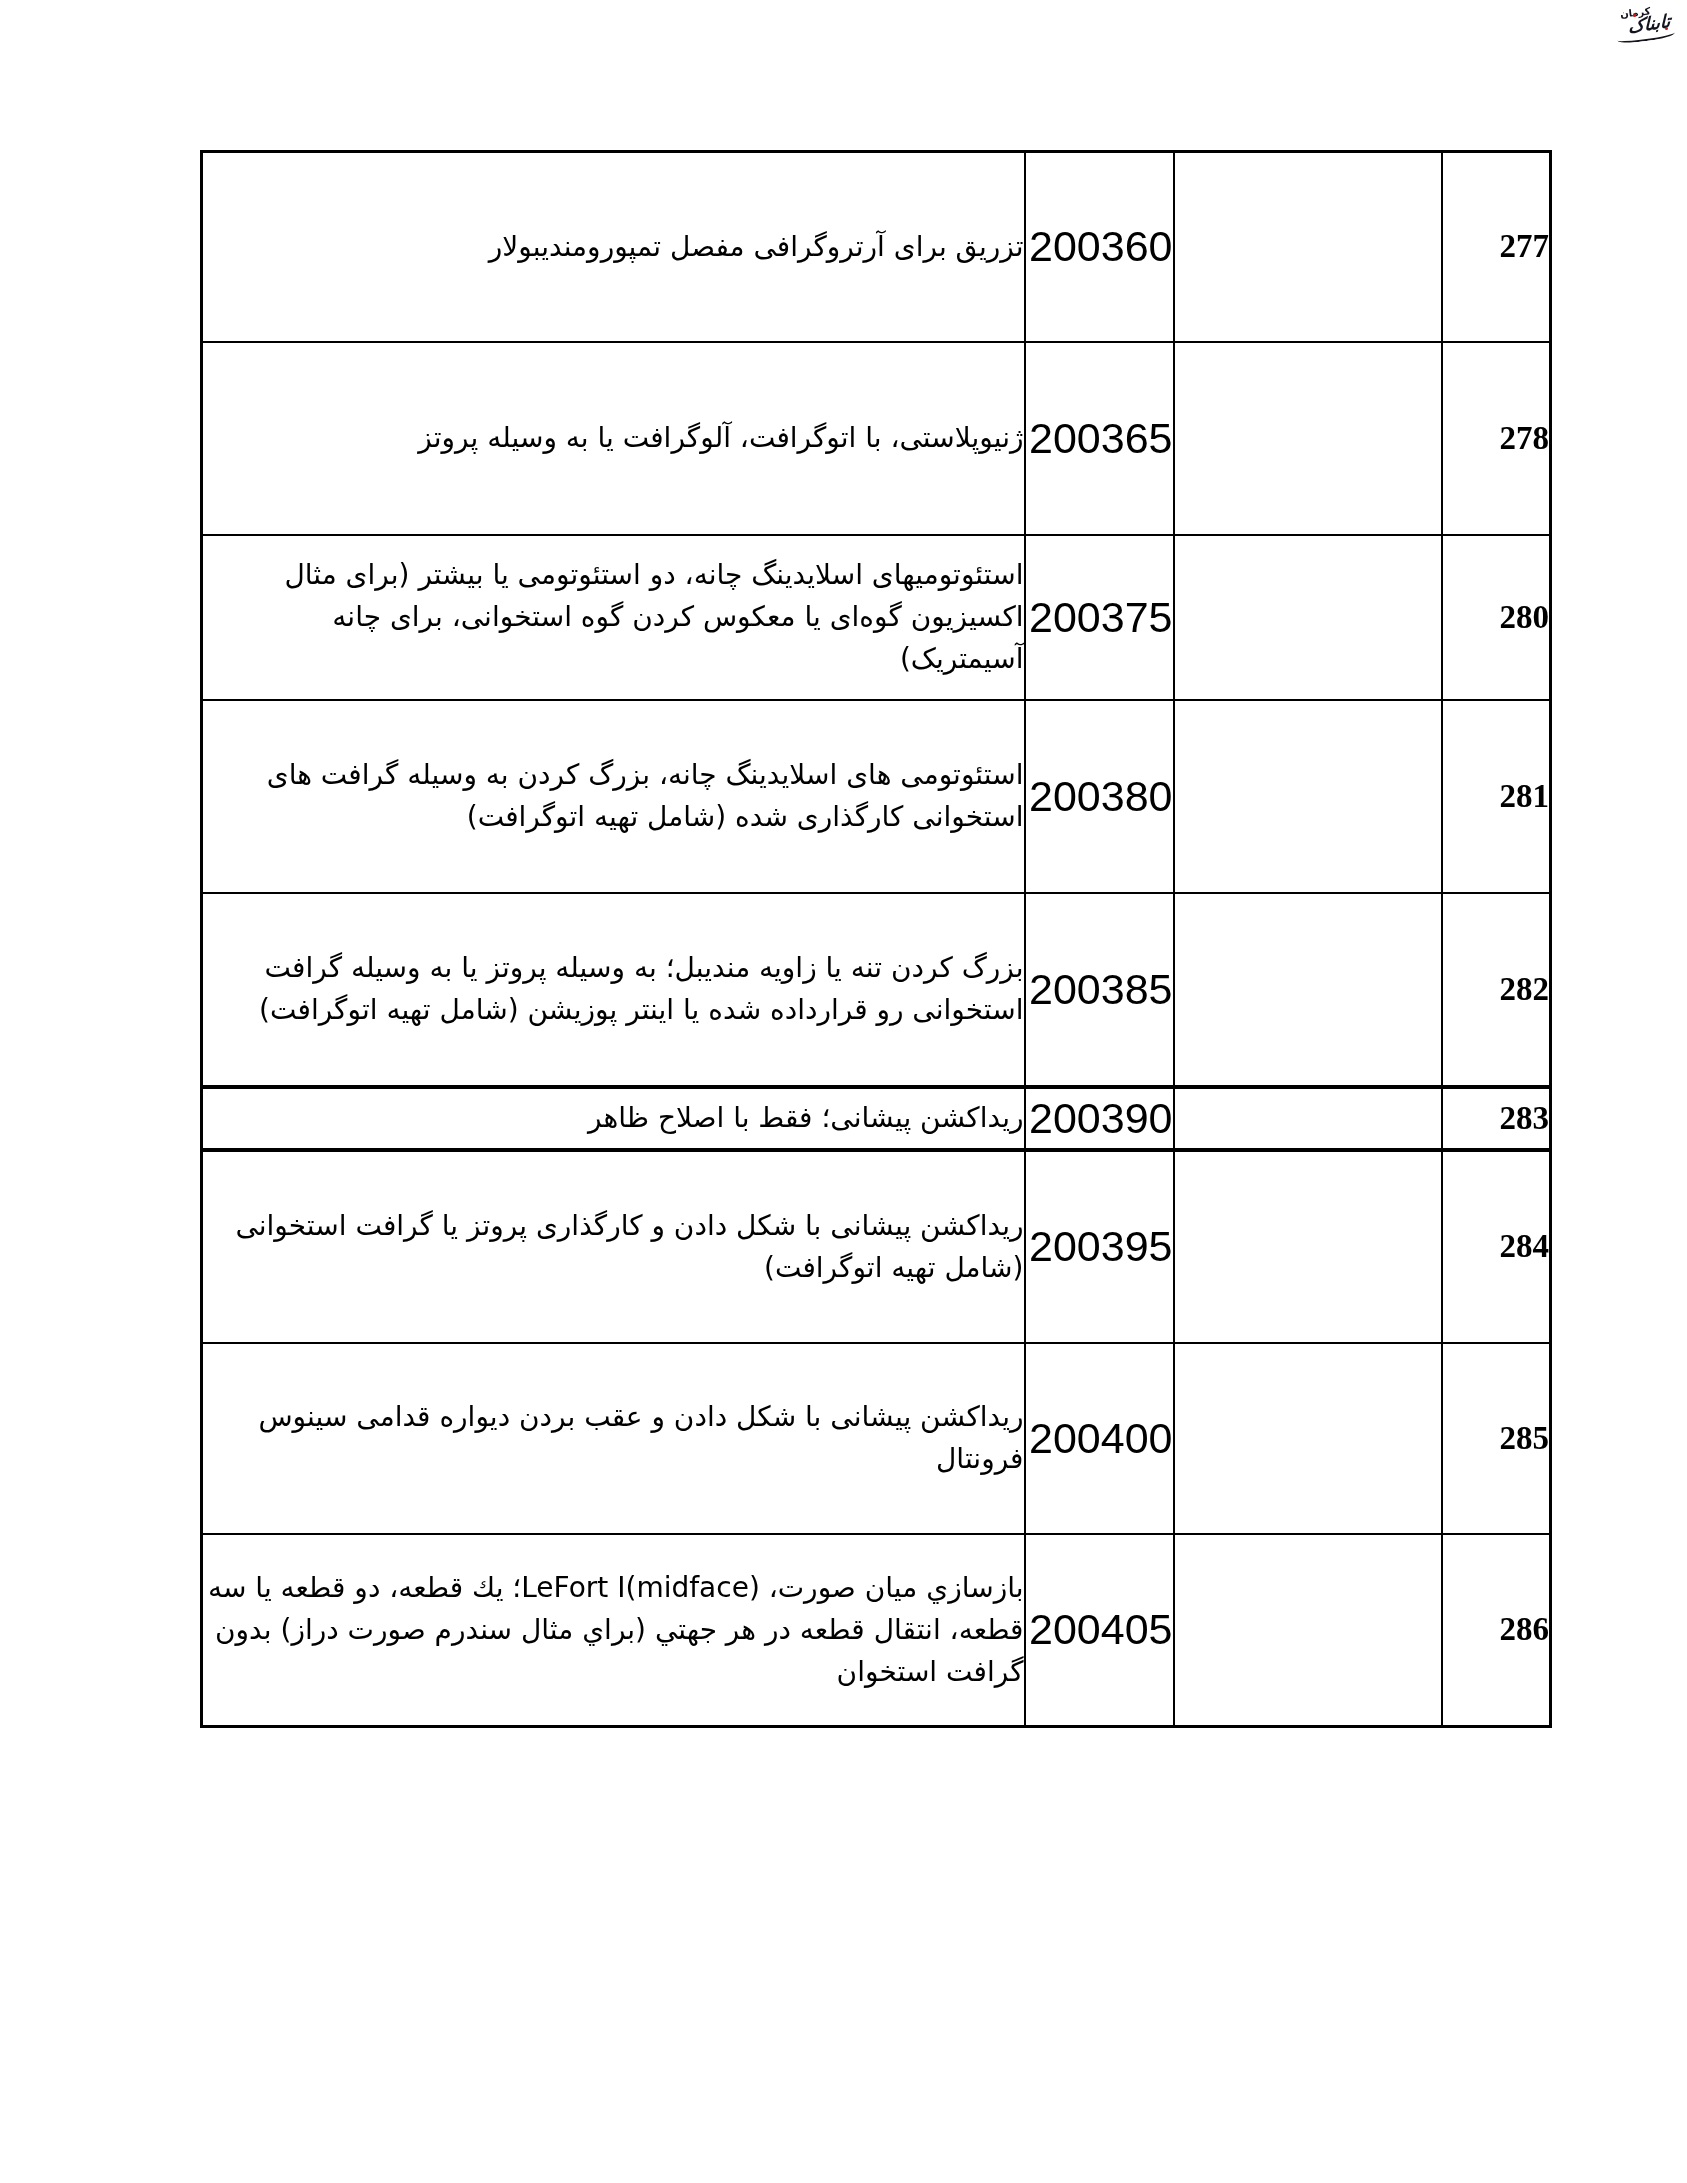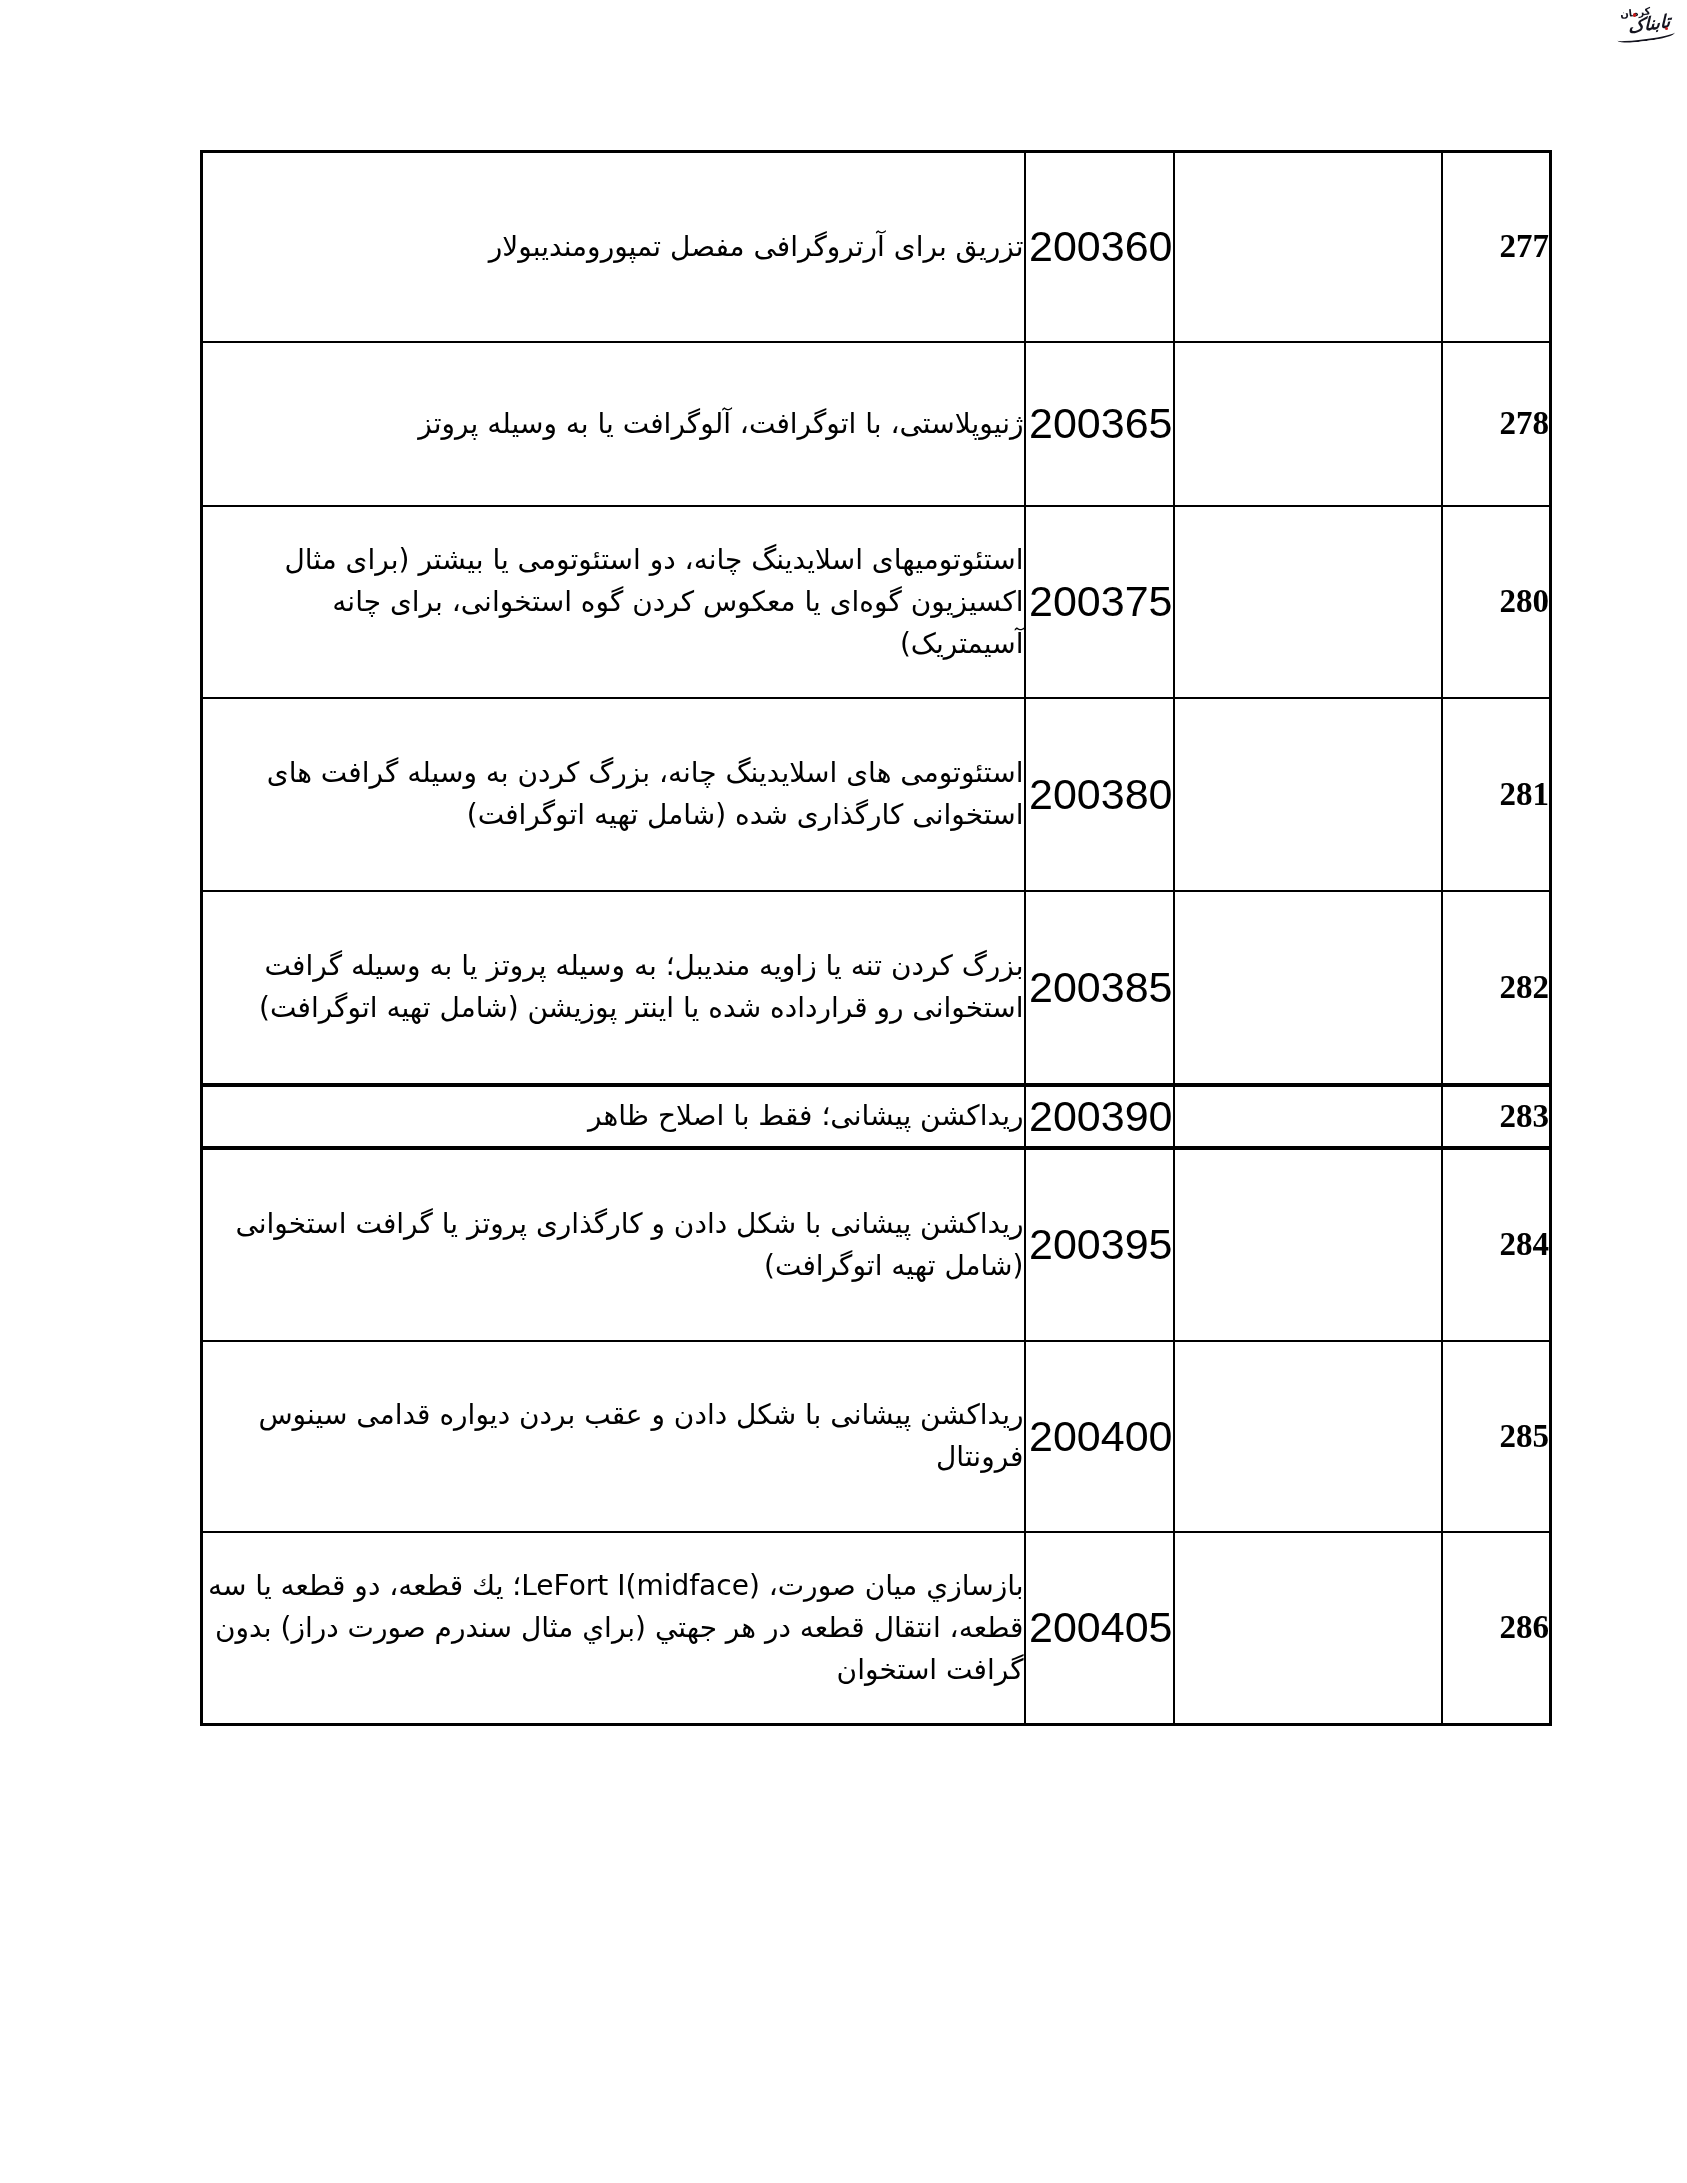--- a/index.html
+++ b/index.html
@@ -139,29 +139,29 @@
     </colgroup>
     <tbody id="codes-body">
         <tr style="height: 190px;">
           <td class="desc-cell">
             <div class="desc-text">تزریق برای آرتروگرافی مفصل تمپورومندیبولار</div>
           </td>
           <td class="code-cell">200360</td>
           <td class="empty-cell"></td>
           <td class="num-cell">277</td>
         </tr>
-        <tr style="height: 164px;">
+        <tr style="height: 193px;">
           <td class="desc-cell">
             <div class="desc-text">ژنیوپلاستی، با اتوگرافت، آلوگرافت یا به وسیله پروتز</div>
           </td>
           <td class="code-cell">200365</td>
           <td class="empty-cell"></td>
           <td class="num-cell">278</td>
         </tr>
-        <tr style="height: 192px;">
+        <tr style="height: 165px;">
           <td class="desc-cell">
             <div class="desc-text">استئوتومیهای اسلایدینگ چانه، دو استئوتومی یا بیشتر (برای مثال
 اکسیزیون گوه‌ای یا معکوس کردن گوه استخوانی، برای چانه آسیمتریک)</div>
           </td>
           <td class="code-cell">200375</td>
           <td class="empty-cell"></td>
           <td class="num-cell">280</td>
         </tr>
         <tr style="height: 193px;">
           <td class="desc-cell">

